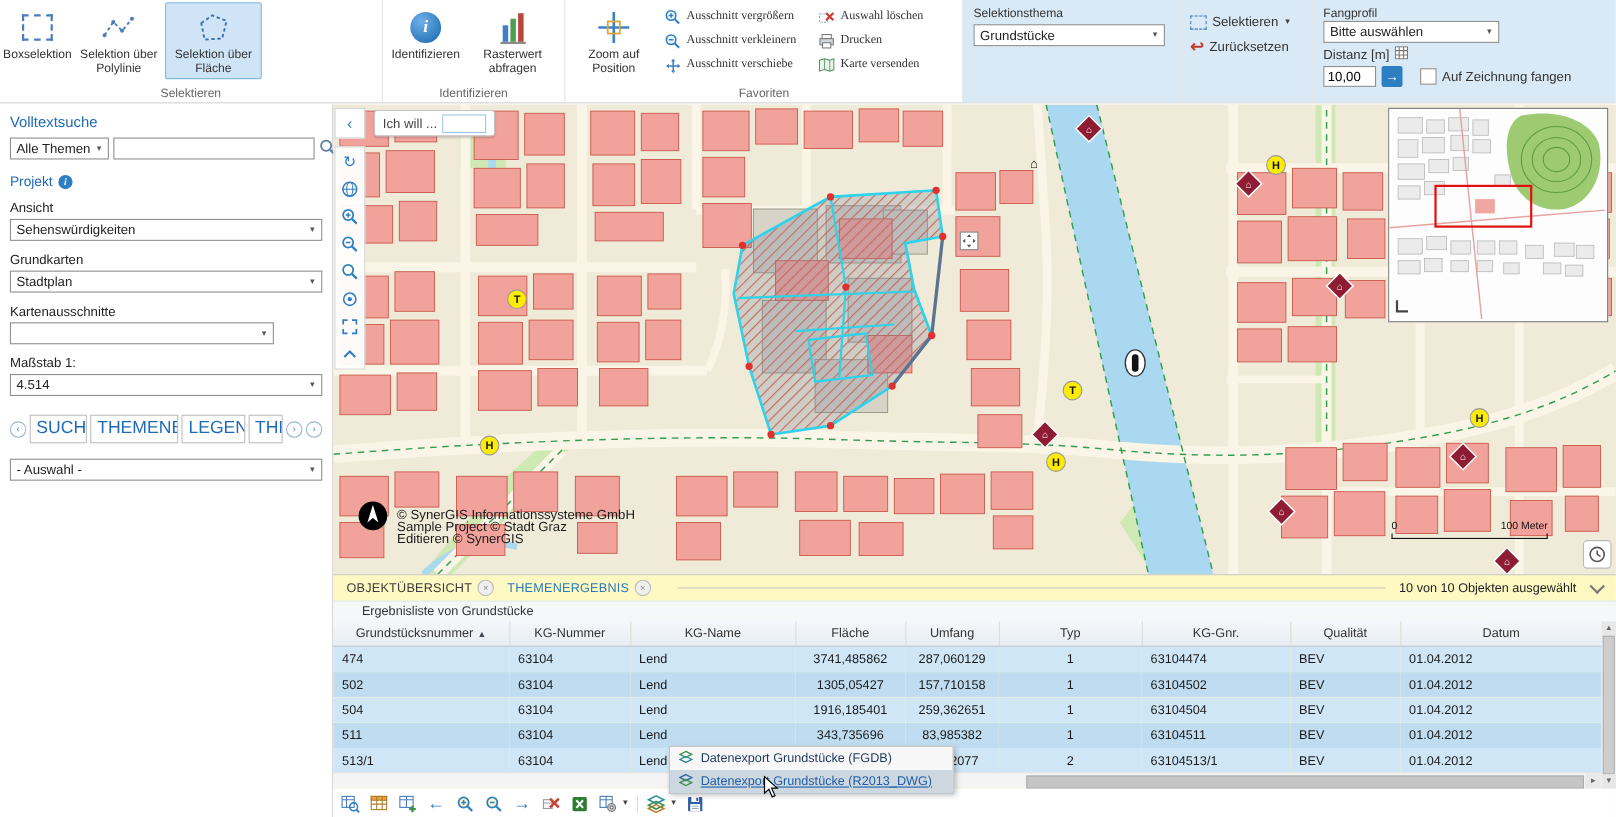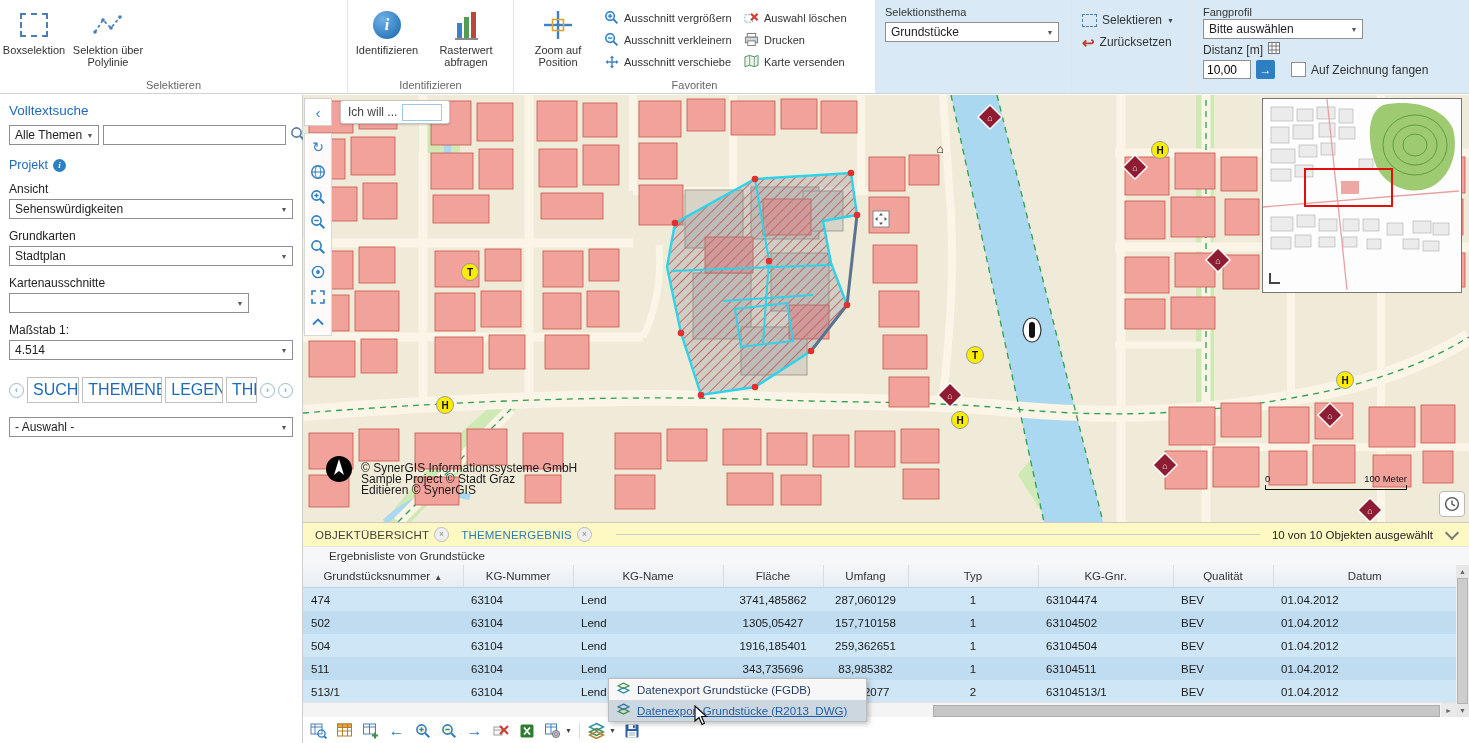--- a/index.html
+++ b/index.html
@@ -19,21 +19,21 @@
   .icon-dashed-circle{display:inline-block;width:24px;height:24px;border:2px dashed #4a7ebb;border-radius:50%;}
   .info-big{width:28px;height:28px;border-radius:50%;background:radial-gradient(circle at 35% 30%,#6fb1e8,#1565ad);color:#fff;font:italic bold 16px "Liberation Serif",serif;display:flex;align-items:center;justify-content:center;}
   .bars{display:flex;align-items:flex-end;gap:2px;height:28px;border-bottom:2px solid #8a8a8a;padding:0 2px;}
   .bars span{display:inline-block;width:5px;}
   .bar-b{height:15px;background:#3f7fc4;}
   .bar-g{height:21px;background:#4f9e51;}
   .bar-r{height:26px;background:#b9483c;}
   .g-fav{display:flex;padding:2px 2px 0 2px;}
   .bigtool{width:84px;}
   .smallcol{display:flex;flex-direction:column;padding-top:6px;gap:3px;}
-  .stool{display:flex;align-items:center;gap:5px;height:19px;font-size:11px;color:#333;padding:0 4px;white-space:nowrap;}
+  .stool{display:flex;align-items:flex-start;gap:5px;height:19px;font-size:11px;color:#333;padding:0 4px;white-space:nowrap;font-family:Liberation Serif, serif;}
   .sicon{width:15px;height:15px;display:flex;align-items:center;justify-content:center;flex:0 0 auto;}
   .rgroup.blue{background:#d9eaf6;}
   .blk-label{font-size:11px;color:#333;padding:6px 9px 4px 9px;}
   .dd{box-sizing:border-box;height:20px;border:1px solid #8f8f8f;background:#fff;display:flex;align-items:center;font-size:12px;color:#222;}
   .dd .val{padding-left:5px;flex:1;white-space:nowrap;overflow:hidden;}
   .dd .car{width:16px;align-self:stretch;display:flex;align-items:center;justify-content:center;font-size:7px;color:#555;}
   .act-row{display:flex;align-items:center;gap:5px;height:22px;font-size:12px;padding-left:10px;white-space:nowrap;}
   .mini-dash{display:inline-block;width:13px;height:11px;border:1.5px dashed #4a7ebb;}
   .undo-ico{color:#c23b2f;font-size:15px;font-weight:bold;line-height:1;}
   .caret-sm{font-size:7px;color:#444;}
@@ -129,20 +129,28 @@
           <span class="ricon">
             <svg width="30" height="26" viewBox="0 0 30 26">
                 <polyline points="2,20 10,8 18,16 27,5" fill="none" stroke="#4a7ebb" stroke-width="1.7" stroke-dasharray="3,2.5"></polyline>
                 <circle cx="2" cy="20" r="1.8" fill="#4a7ebb"></circle>
                 <circle cx="10" cy="8" r="1.8" fill="#4a7ebb"></circle>
                 <circle cx="18" cy="16" r="1.8" fill="#4a7ebb"></circle>
                 <circle cx="27" cy="5" r="1.8" fill="#4a7ebb"></circle>
               </svg>
           </span>
           <span>Selektion über Polylinie</span>
+        </div>
+        <div class="rtool selected" style="width:88px;">
+          <span class="ricon">
+            <svg width="30" height="28" viewBox="0 0 30 28">
+                <polygon points="4,10 14,3 27,8 23,24 7,25" fill="none" stroke="#3a6fae" stroke-width="1.7" stroke-dasharray="3,2.5"></polygon>
+              </svg>
+          </span>
+          <span>Selektion über Fläche</span>
         </div>
       </div>
       <div class="rgroup-label">Selektieren</div>
     </div>
 
     <div class="rgroup" style="width:166px;">
       <div class="rtools">
         <div class="rtool" style="width:74px;">
           <span class="ricon">
               <span class="info-big">i</span>

